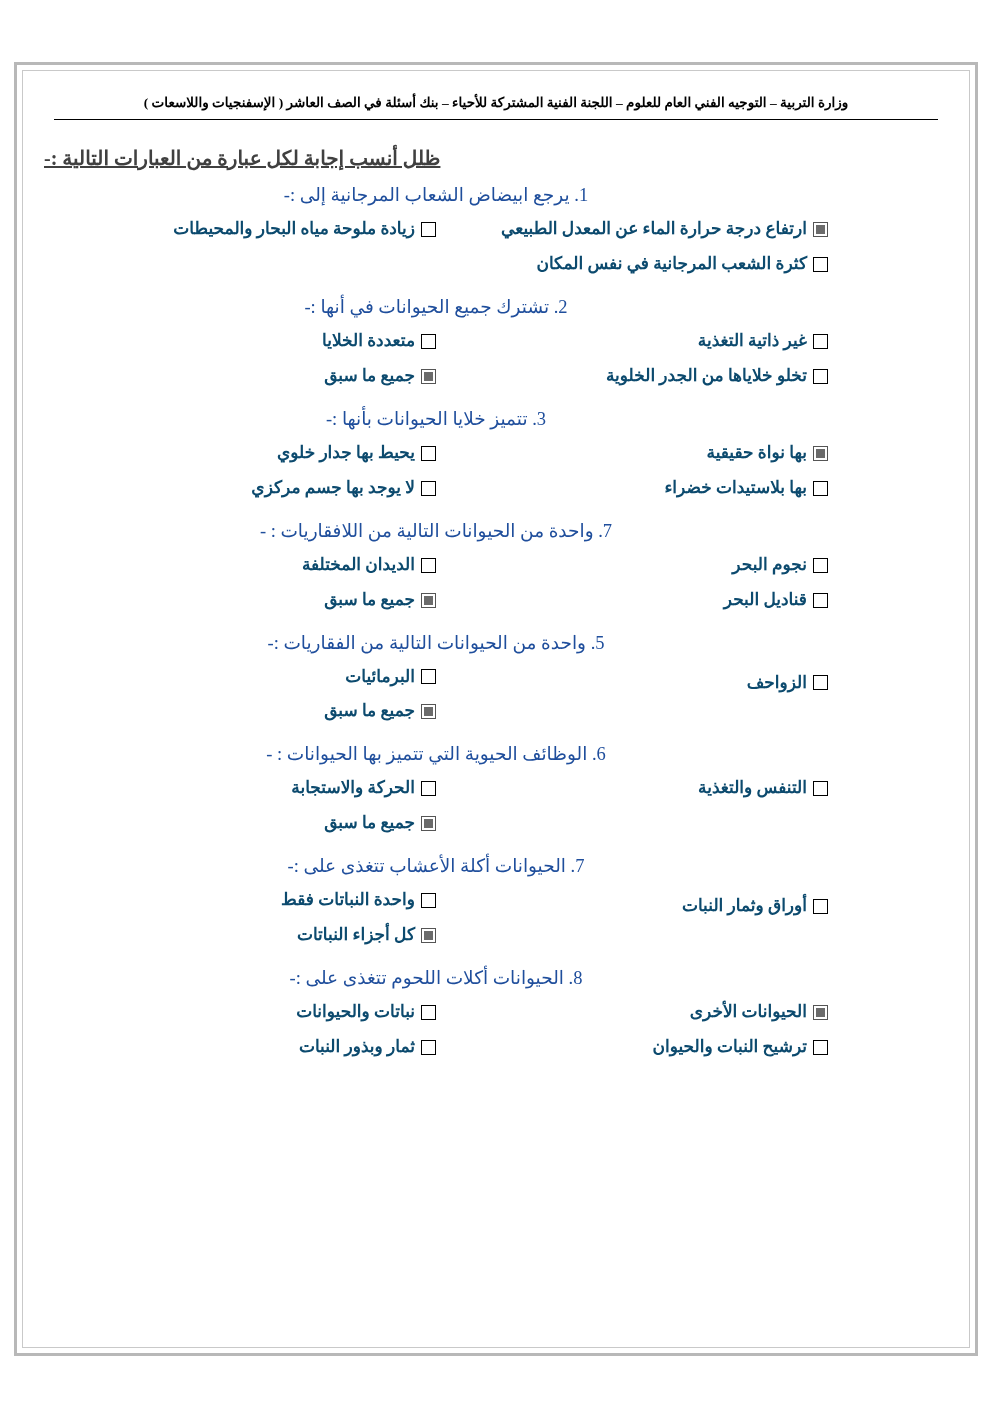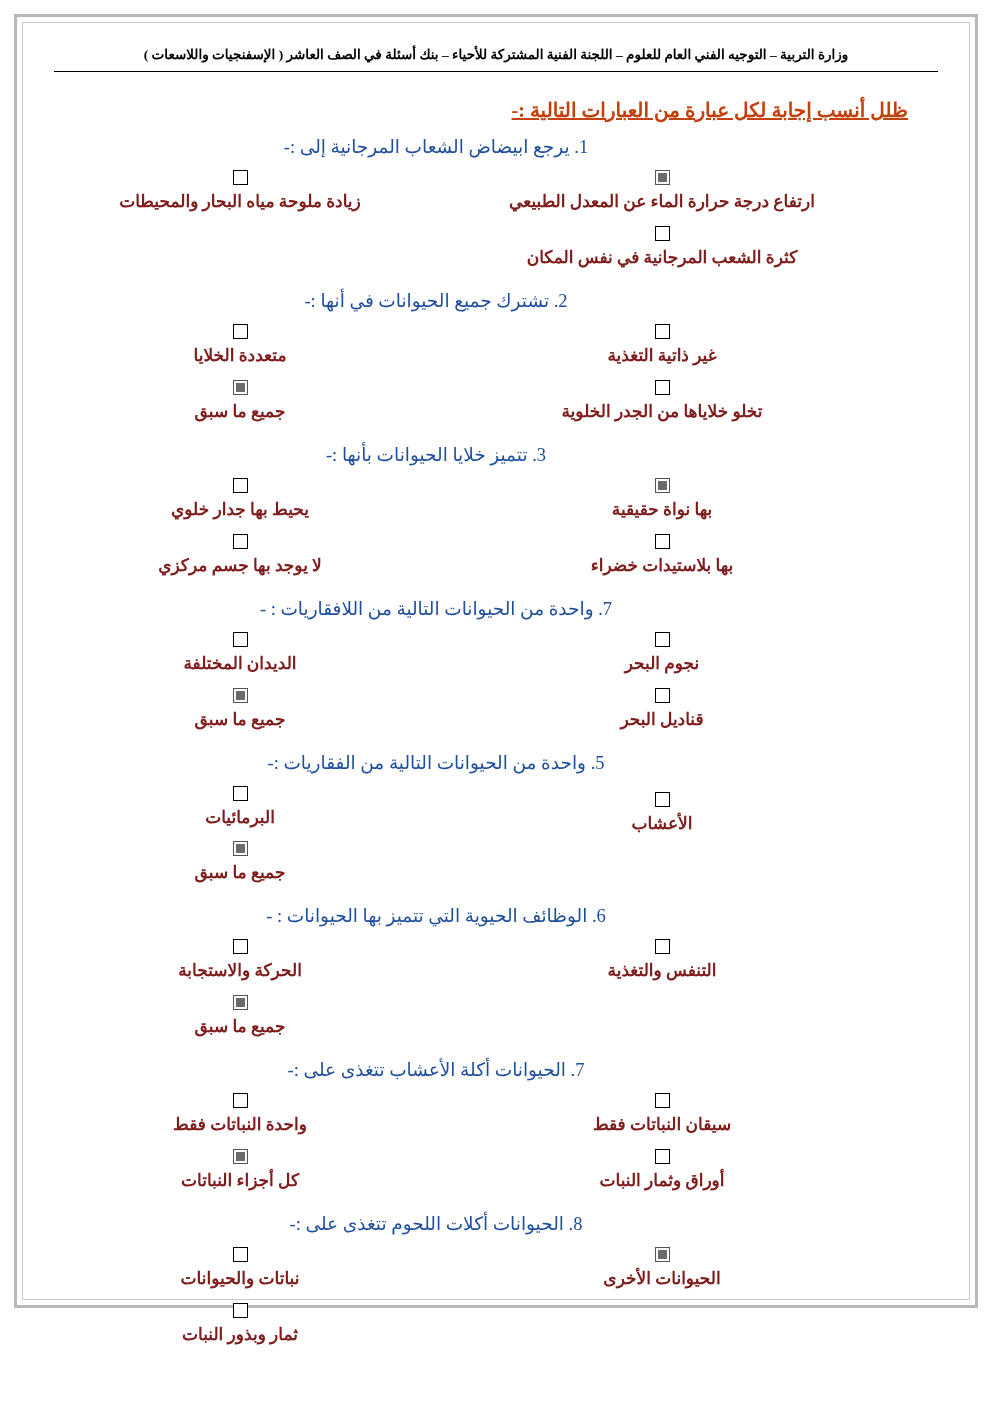--- a/index.html
+++ b/index.html
@@ -13,20 +13,21 @@
     font-family: "Liberation Serif", "DejaVu Serif", serif;
     color: #000000;
     position: relative;
   }
   .page {
     position: relative;
     width: 992px;
     height: 1322px;
     box-sizing: border-box;
     background: #fff;
+    margin-top: 48px;
   }
   
   .frame-outer {
     position: absolute;
     top: 14px;
     right: 14px;
     left: 14px;
     bottom: 14px;
     border: 3px solid #b8b8b8;
   }
@@ -53,24 +54,24 @@
     font-family: "Liberation Serif", serif;
     padding: 6px 0 2px 0;
     letter-spacing: 0;
   }
   .hr {
     border: 0;
     border-top: 1px solid #000;
     margin: 6px 10px 0 10px;
   }
   .instruction {
-    text-align: right;
+    text-align: left;
     font-size: 20px;
     font-weight: bold;
-    color: #c2410c;
+    color: #404040;
     text-decoration: underline;
     margin: 26px 0 10px 0;
     padding-right: 40px;
   }
   .q-block {
     margin-top: 14px;
   }
   .q-title {
     font-size: 18.5px;
     font-weight: normal;
@@ -91,26 +92,26 @@
     box-sizing: border-box;
   }
   .col.right {
     padding-right: 120px;
   }
   .col.left {
     padding-right: 60px;
   }
   .opt {
     display: flex;
-    flex-direction: column;
+    flex-direction: row;
     align-items: center;
     gap: 6px;
     font-size: 17px;
     font-weight: bold;
-    color: #7f1d1d;
+    color: #0c4a6e;
     margin: 6px 0;
     white-space: nowrap;
   }
   .opt .box {
     display: inline-block;
     width: 13px;
     height: 13px;
     border: 1.3px solid #000;
     background: #fff;
     flex: 0 0 auto;
@@ -246,21 +247,21 @@
               </div>
             </div>
           </div>
         </div>
         <div class="q-block">
           <div class="q-title">5. واحدة من الحيوانات التالية من الفقاريات :-</div>
           <div class="options">
             <div class="col right">
               <div class="opt shift-down">
                 <span class="box"></span>
-                <span class="txt">الأعشاب</span>
+                <span class="txt">الزواحف</span>
               </div>
             </div>
             <div class="col left">
               <div class="opt">
                 <span class="box"></span>
                 <span class="txt">البرمائيات</span>
               </div>
               <div class="opt shift-down">
                 <span class="box filled"></span>
                 <span class="txt">جميع ما سبق</span>
@@ -286,24 +287,20 @@
                 <span class="box filled"></span>
                 <span class="txt">جميع ما سبق</span>
               </div>
             </div>
           </div>
         </div>
         <div class="q-block">
           <div class="q-title">7. الحيوانات أكلة الأعشاب تتغذى على :-</div>
           <div class="options">
             <div class="col right">
-              <div class="opt">
-                <span class="box"></span>
-                <span class="txt">سيقان النباتات فقط</span>
-              </div>
               <div class="opt shift-down">
                 <span class="box"></span>
                 <span class="txt">أوراق وثمار النبات</span>
               </div>
             </div>
             <div class="col left">
               <div class="opt">
                 <span class="box"></span>
                 <span class="txt">واحدة النباتات فقط</span>
               </div>
@@ -314,20 +311,24 @@
             </div>
           </div>
         </div>
         <div class="q-block">
           <div class="q-title">8. الحيوانات أكلات اللحوم  تتغذى على :-</div>
           <div class="options">
             <div class="col right">
               <div class="opt">
                 <span class="box filled"></span>
                 <span class="txt">الحيوانات الأخرى</span>
+              </div>
+              <div class="opt shift-down">
+                <span class="box"></span>
+                <span class="txt">ترشيح النبات والحيوان</span>
               </div>
             </div>
             <div class="col left">
               <div class="opt">
                 <span class="box"></span>
                 <span class="txt">نباتات والحيوانات</span>
               </div>
               <div class="opt shift-down">
                 <span class="box"></span>
                 <span class="txt">ثمار وبذور النبات</span>

